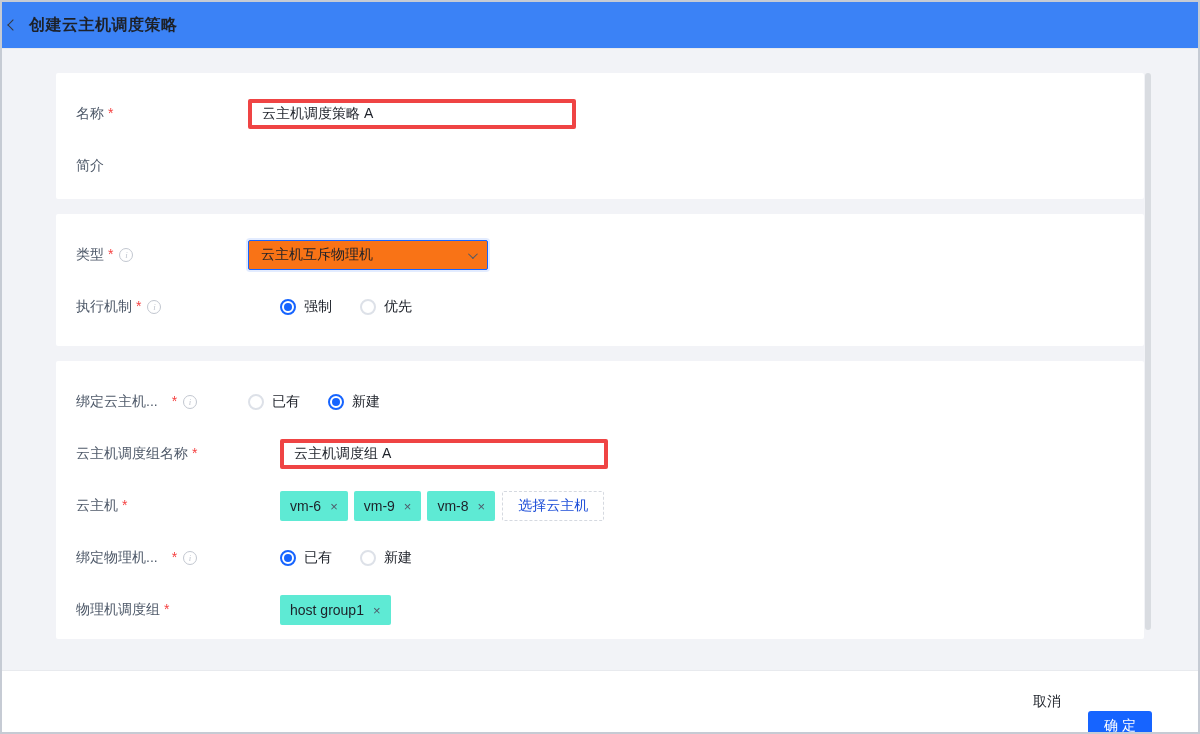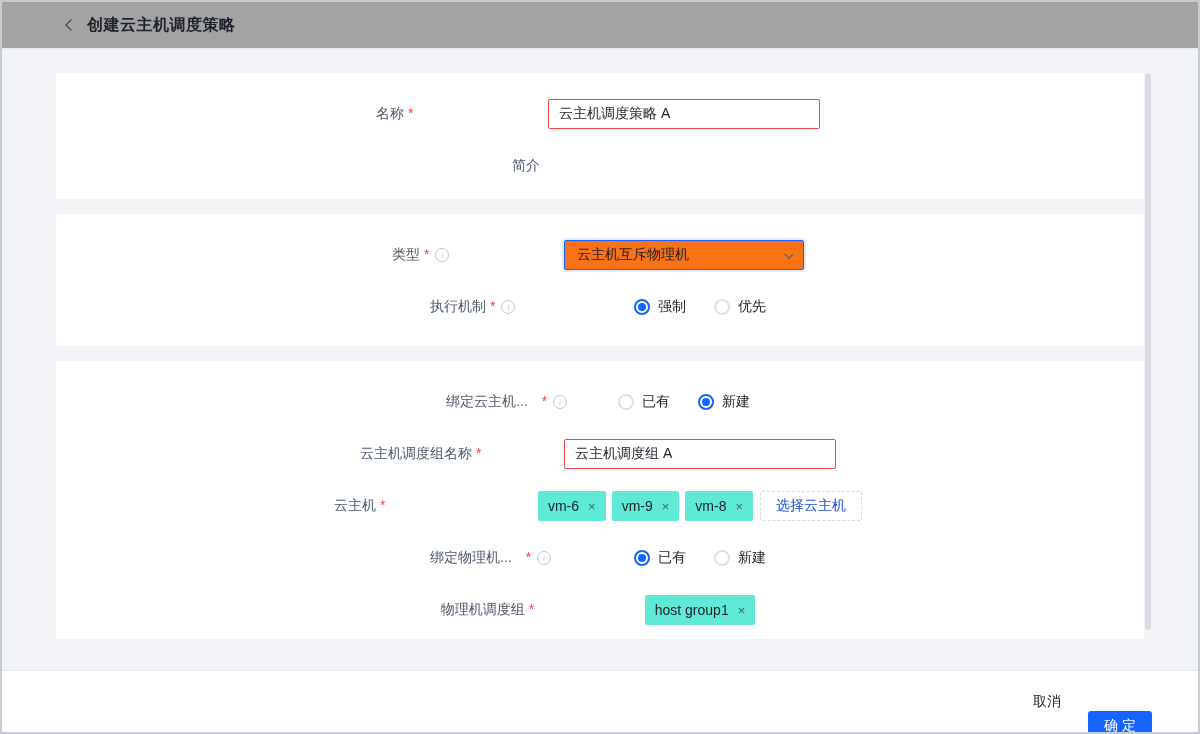--- a/index.html
+++ b/index.html
@@ -10,24 +10,23 @@
     position:relative;
     width:1200px; height:734px;
     border:2px solid #c6cbd4;
     background:#f2f3f7;
     display:flex; flex-direction:column;
     overflow:hidden;
   }
 
   
   .topbar {
-    flex:none; height:47px; background:#a3a3a3;
+    flex:none; height:47px; background:#3b82f6;
     border-bottom:1px solid #e8eaee;
     display:flex; align-items:center;
-    padding-left:58px;
   }
   .back-btn {
     display:inline-flex; align-items:center; justify-content:center;
     width:18px; height:18px; cursor:pointer; margin-right:9px;
   }
   .chev-left {
     width:8px; height:8px;
     border-left:1.6px solid #33383f; border-bottom:1.6px solid #33383f;
     transform:rotate(45deg); margin-left:3px;
   }
@@ -38,21 +37,21 @@
     flex:1; overflow:hidden;
     padding:24px 54px 0 54px;
   }
   .card {
     background:#fff; border-radius:2px;
     padding:26px 24px 24px 20px;
     margin-bottom:15px;
   }
   .card.last { padding-bottom:14px; }
 
-  .row { display:flex; align-items:center;justify-content:center; }
+  .row { display:flex; align-items:center; }
   .row + .row { margin-top:22px;gap:32px; }
   .row.top-align { align-items:flex-start; }
 
   .label-col {
     flex:none; width:172px;
     display:flex; align-items:center;
     font-size:14px; color:#4e5969;
   }
   .top-align .label-col { padding-top:6px; }
   .req { color:#f53f3f; margin-left:4px; position:relative; top:-1px; font-size:14px; }
@@ -60,22 +59,22 @@
   .info-icon {
     display:inline-flex; align-items:center; justify-content:center;
     width:14px; height:14px; margin-left:6px;
     border:1px solid #c2c7d0; border-radius:50%;
     color:#c2c7d0; font-size:9px; font-style:italic;
     font-family:"Liberation Serif","DejaVu Serif",serif;
     cursor:pointer; flex:none;
   }
 
   .input {
-    width:272px; height:30px;
-    border:1px solid #ef4444; border-radius:2px;
+    width:328px; height:30px;
+    border:4px solid #ef4444; border-radius:2px;
     padding:0 10px; font-size:14px; color:#1d2129;
     outline:none; background:#fff;
     font-family:inherit;
   }
   .ta-wrap { position:relative; }
   .textarea {
     width:320px; height:74px;
     border:1px solid #dde0e6; border-radius:2px;
     padding:6px 10px; font-size:14px; color:#1d2129;
     resize:none; outline:none; display:block;

